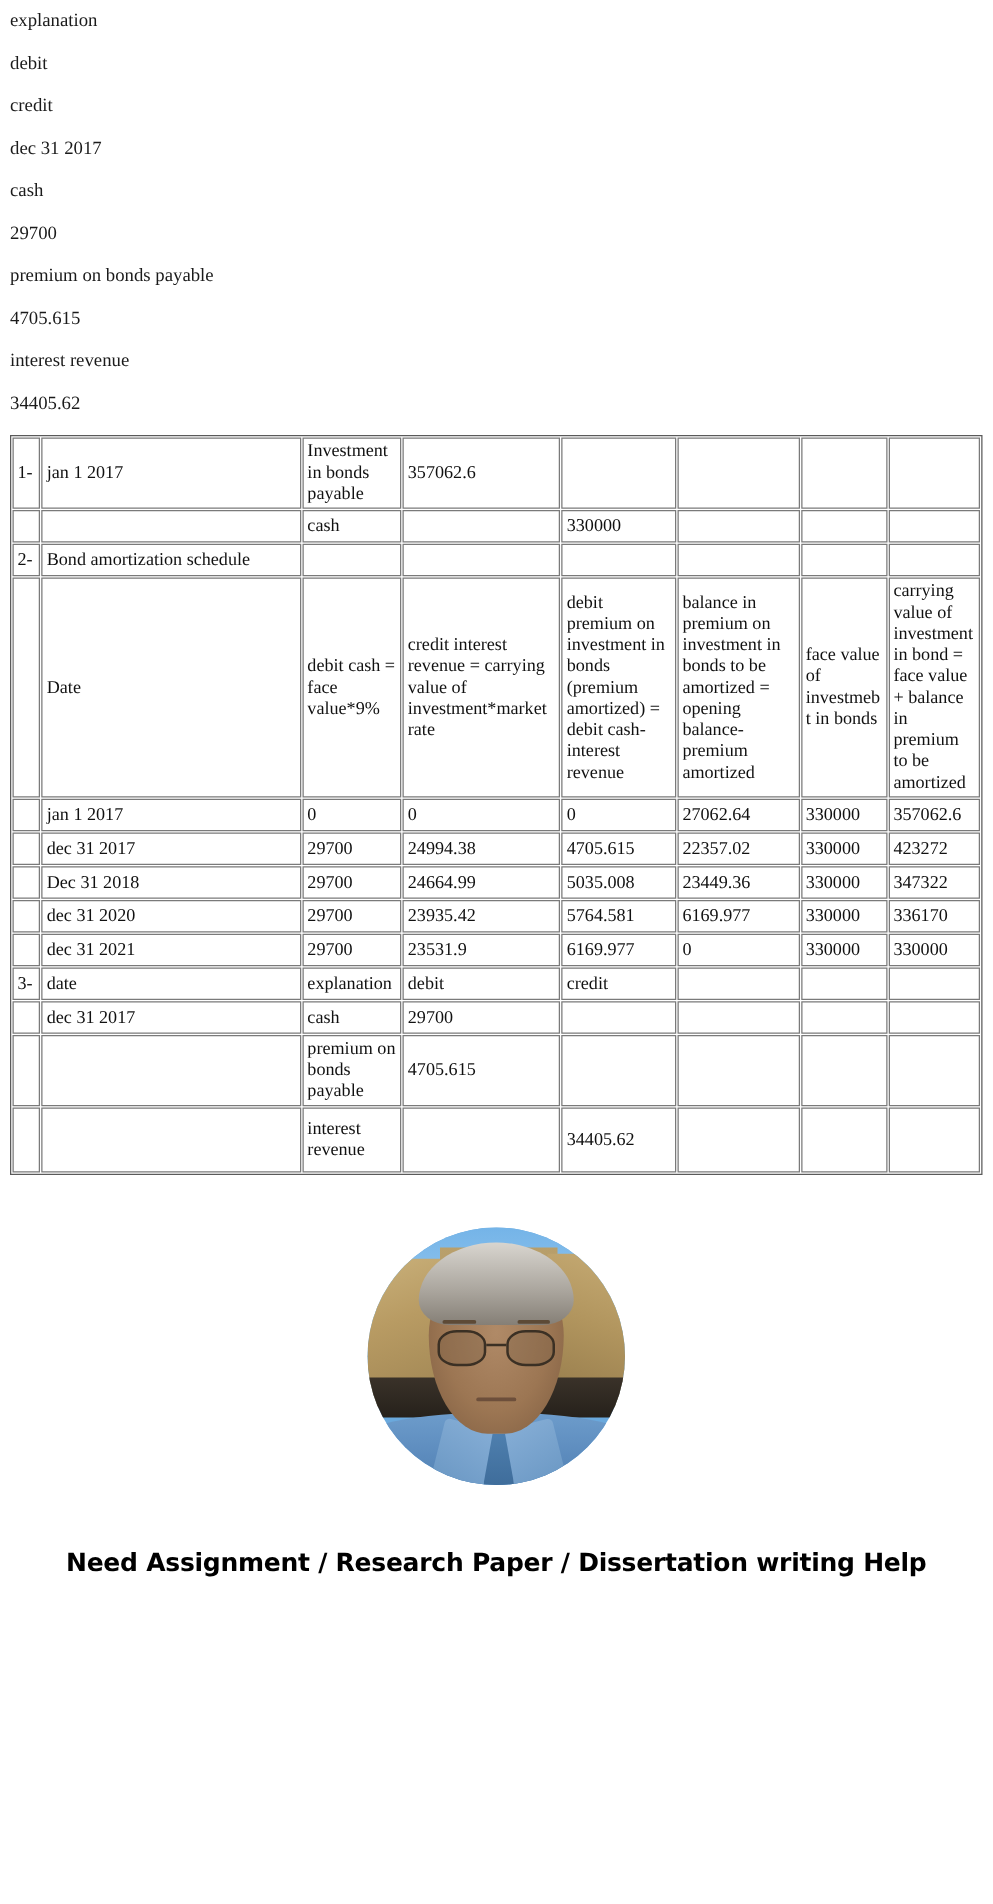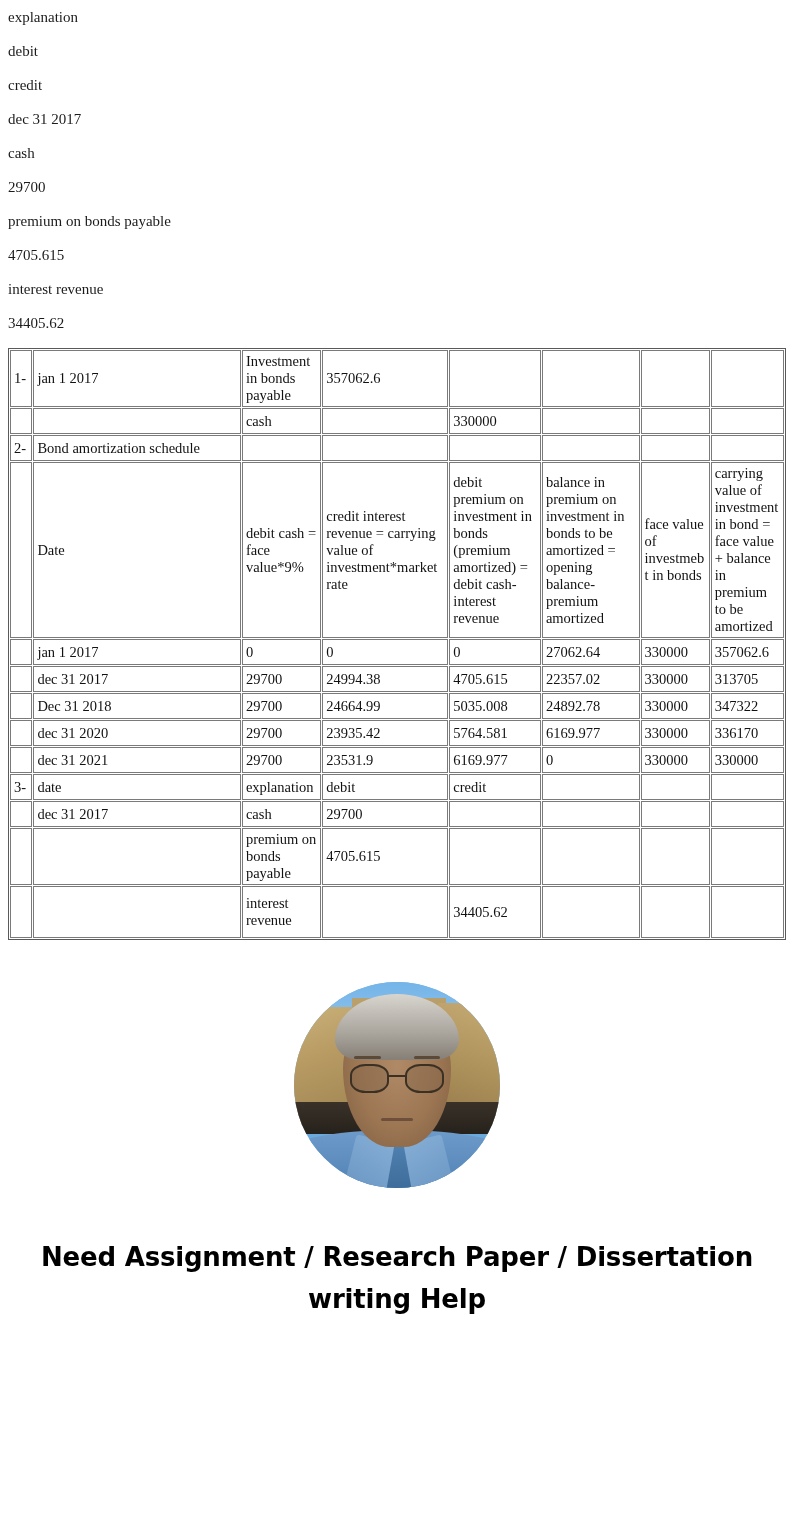--- a/index.html
+++ b/index.html
@@ -169,22 +169,22 @@
   
   .promo {
     margin-top: 48px;
     text-align: center;
     font-family: "DejaVu Sans", "Liberation Sans", sans-serif;
     font-weight: bold;
     color: #000000;
     padding: 0 14px;
   }
   .promo .l1 {
-    font-size: 26px;
-    line-height: 42px;
+    font-size: 20px;
+    line-height: 28px;
     letter-spacing: -0.2px;
   }
   .promo .l2 {
     font-size: 27px;
     line-height: 30px;
   }
 </style>
 </head>
 <body>
 
@@ -269,29 +269,29 @@
         <td>357062.6</td>
       </tr>
       <tr class="r-one">
         <td></td>
         <td>dec 31 2017</td>
         <td>29700</td>
         <td>24994.38</td>
         <td>4705.615</td>
         <td>22357.02</td>
         <td>330000</td>
-        <td>313705</td>
+        <td>423272</td>
       </tr>
       <tr class="r-one">
         <td></td>
         <td>Dec 31 2018</td>
         <td>29700</td>
         <td>24664.99</td>
         <td>5035.008</td>
-        <td>24892.78</td>
+        <td>23449.36</td>
         <td>330000</td>
         <td>347322</td>
       </tr>
       <tr class="r-one">
         <td></td>
         <td>dec 31 2020</td>
         <td>29700</td>
         <td>23935.42</td>
         <td>5764.581</td>
         <td>6169.977</td>

